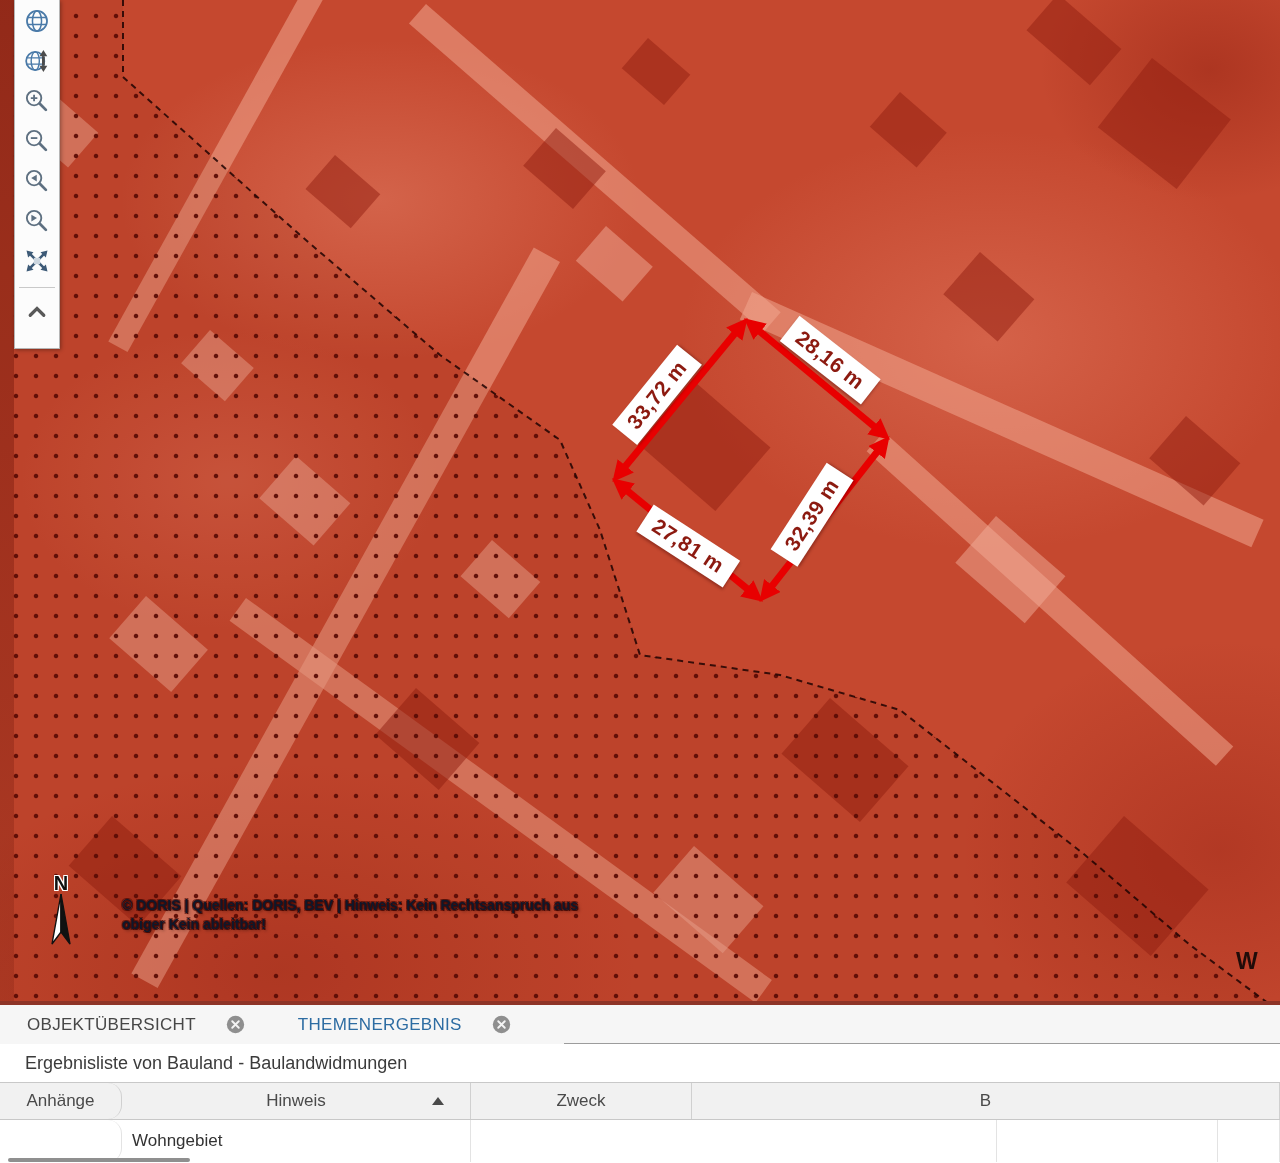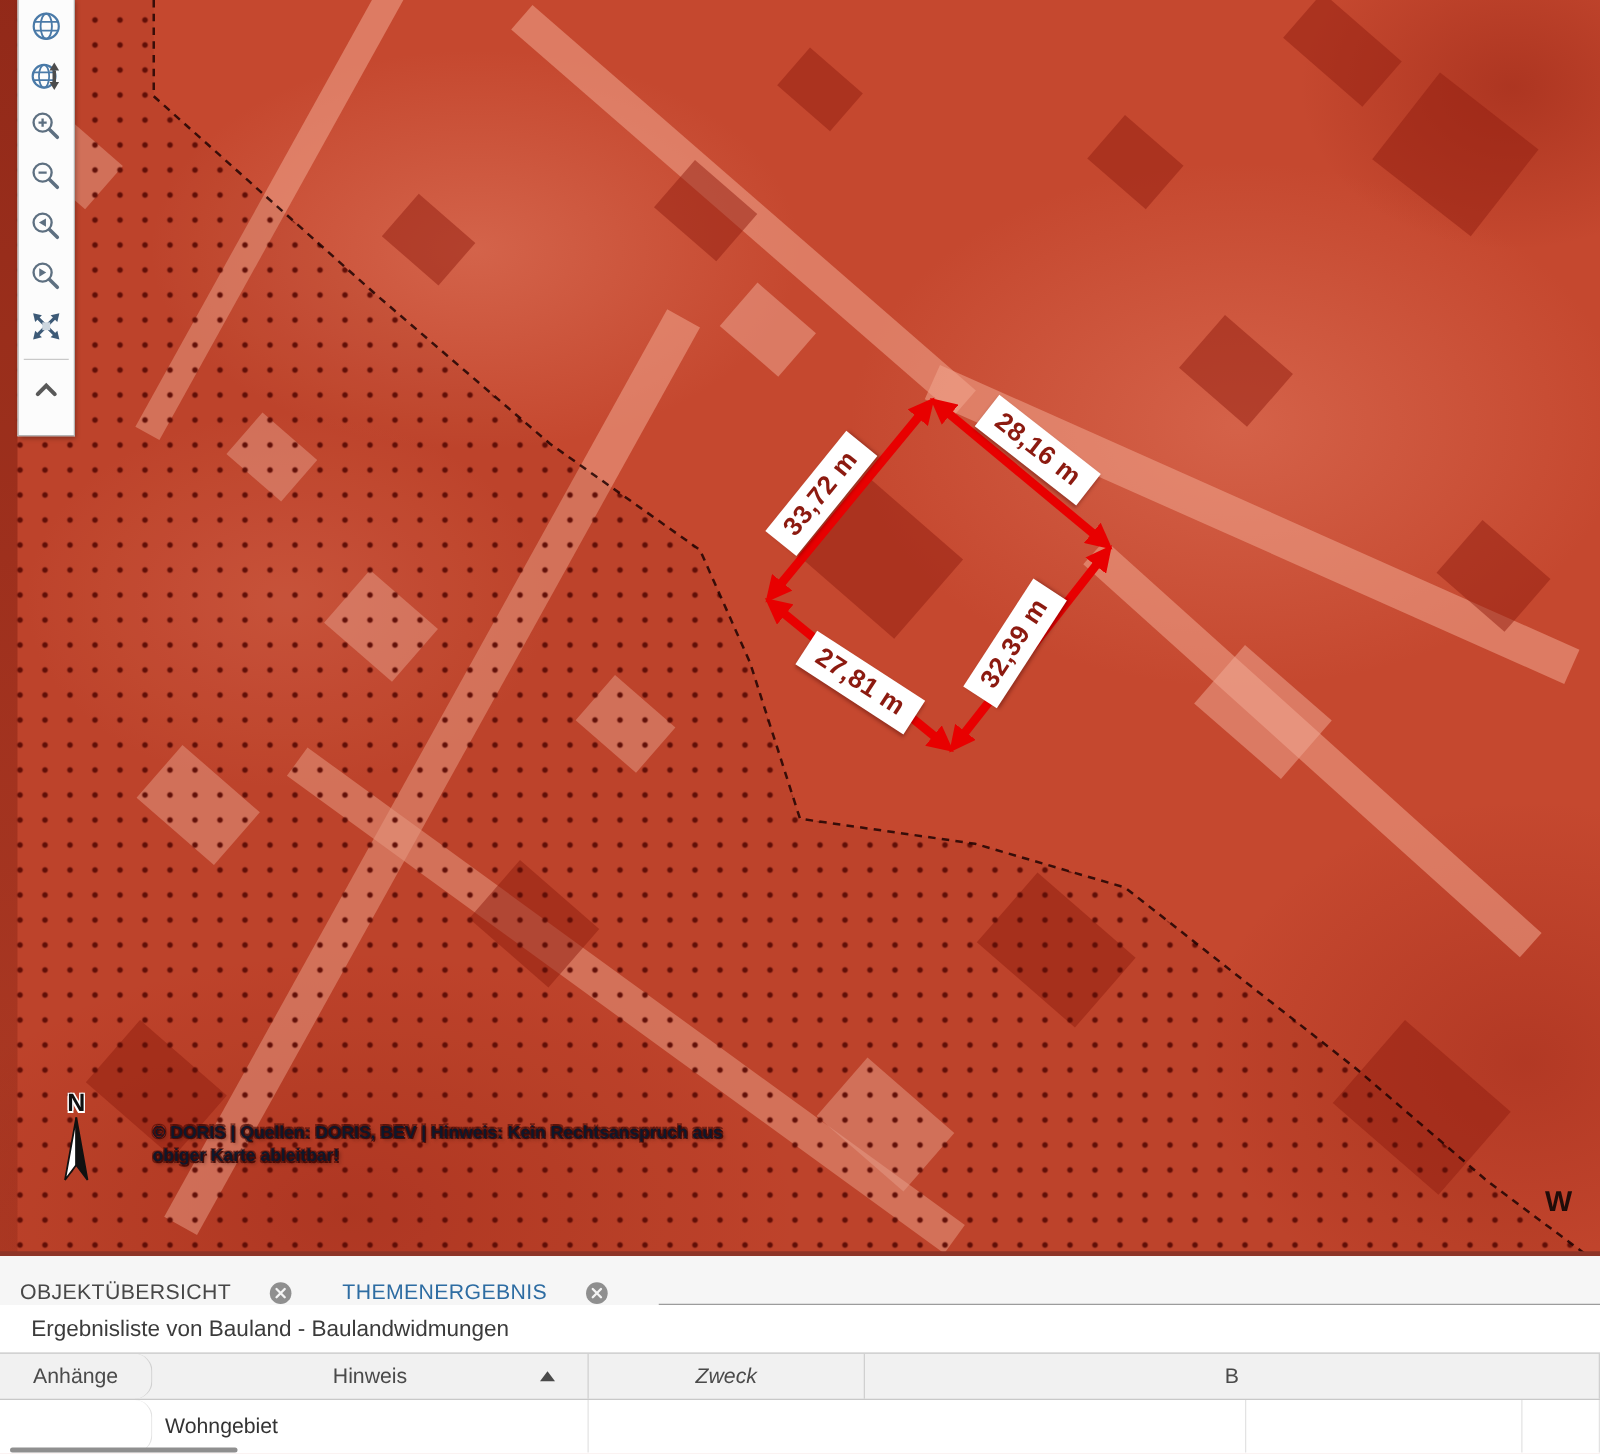--- a/index.html
+++ b/index.html
@@ -36,39 +36,39 @@
   
   .toolbar{position:absolute;left:14px;top:0;width:46px;height:349px;background:#fcfcfc;
     border:1px solid #b5b5b5;border-top:none;box-sizing:border-box;box-shadow:1px 1px 4px rgba(0,0,0,.35);
     display:flex;flex-direction:column;align-items:center;padding-top:1px;}
   .tb-btn{width:44px;height:40px;border:none;background:transparent;display:flex;align-items:center;justify-content:center;cursor:pointer;padding:0;}
   .tb-sep{width:36px;border-top:1px solid #c9c9c9;margin:6px 0 4px 0;}
 
   
   .map-edge{position:absolute;left:0;top:1001px;width:1280px;height:4px;background:#8e3427;}
   .panel{position:absolute;left:0;top:1005px;width:1280px;height:158px;background:#fff;}
-  .tabstrip{height:39px;background:#f6f6f6;display:flex;align-items:flex-end;padding-left:16px;}
+  .tabstrip{height:39px;background:#f6f6f6;display:flex;align-items:center;padding-left:27px;gap:13px;}
   .tab{display:flex;align-items:center;gap:30px;margin-right:40px;cursor:pointer;}
   .tab-label{font-size:17px;letter-spacing:.3px;}
   .tab-label.inactive{color:#474747;}
   .tab-label.active-blue{color:#2d6ca2;}
   .tab-close{border:none;background:transparent;padding:0;cursor:pointer;display:flex;align-items:center;}
   .tab-underline{flex:1;height:37px;border-bottom:1px solid #9c9c9c;}
   .result-title{height:38px;display:flex;align-items:center;padding-left:25px;font-size:18px;color:#3b3b3b;background:#fff;}
 
   .grid{position:relative;}
   .grid-header{display:flex;height:38px;background:#f1f1f1;border-top:1px solid #c8c8c8;border-bottom:1px solid #c8c8c8;box-sizing:border-box;}
   .gh-cell{display:flex;align-items:center;justify-content:center;position:relative;
     border-right:1px solid #d0d0d0;box-sizing:border-box;color:#4a4a4a;font-size:17px;cursor:pointer;}
   .sort-asc{position:absolute;right:26px;top:50%;margin-top:-4px;width:0;height:0;
     border-left:6px solid transparent;border-right:6px solid transparent;border-bottom:8px solid #4a4a4a;}
   .grid-row{display:flex;height:42px;background:#fff;cursor:pointer;}
   .gr-cell{display:flex;align-items:center;border-right:1px solid #e3e3e3;box-sizing:border-box;
     color:#333;font-size:17px;padding-left:10px;}
-  .c1{width:122px;border-radius:14px;}.c2{width:349px;}.c3{width:526px;}.c4{width:221px;font-style:italic;}.c5{flex:1;}
+  .c1{width:122px;border-radius:14px;}.c2{width:349px;}.c3{width:526px;}.c4{width:221px;}.c5{flex:1;}
   .gh-cell.c5{justify-content:center;}
   .hscroll-thumb{position:absolute;left:8px;top:153px;width:182px;height:4px;background:#8f8f8f;border-radius:2px;cursor:pointer;}
 </style>
 </head>
 <body>
 
 <div class="stage">
 
   <div class="map">
 
@@ -139,21 +139,21 @@
     <div class="north">
       <span class="n-letter">N</span>
       <svg width="26" height="56" viewBox="0 0 26 56">
         <polygon points="13,2 4,52 13,40" fill="#ffffff" stroke="#111" stroke-width="1.4"></polygon>
         <polygon points="13,2 22,52 13,40" fill="#111" stroke="#111" stroke-width="1.4"></polygon>
       </svg>
     </div>
 
     <div class="attribution">
       <div>© DORIS | Quellen: DORIS, BEV | Hinweis: Kein Rechtsanspruch aus</div>
-      <div>obiger Karte ableitbar!</div>
+      <div>obiger Kein ableitbar!</div>
     </div>
 
     <div class="zone-w">W</div>
   </div>
 
   <div class="toolbar">
     <button class="tb-btn" title="">
       <svg width="28" height="28" viewBox="0 0 24 24">
         <circle cx="12" cy="12" r="8.6" fill="none" stroke="#4a7aa8" stroke-width="1.5"></circle>
         <ellipse cx="12" cy="12" rx="3.9" ry="8.6" fill="none" stroke="#4a7aa8" stroke-width="1.3"></ellipse>

